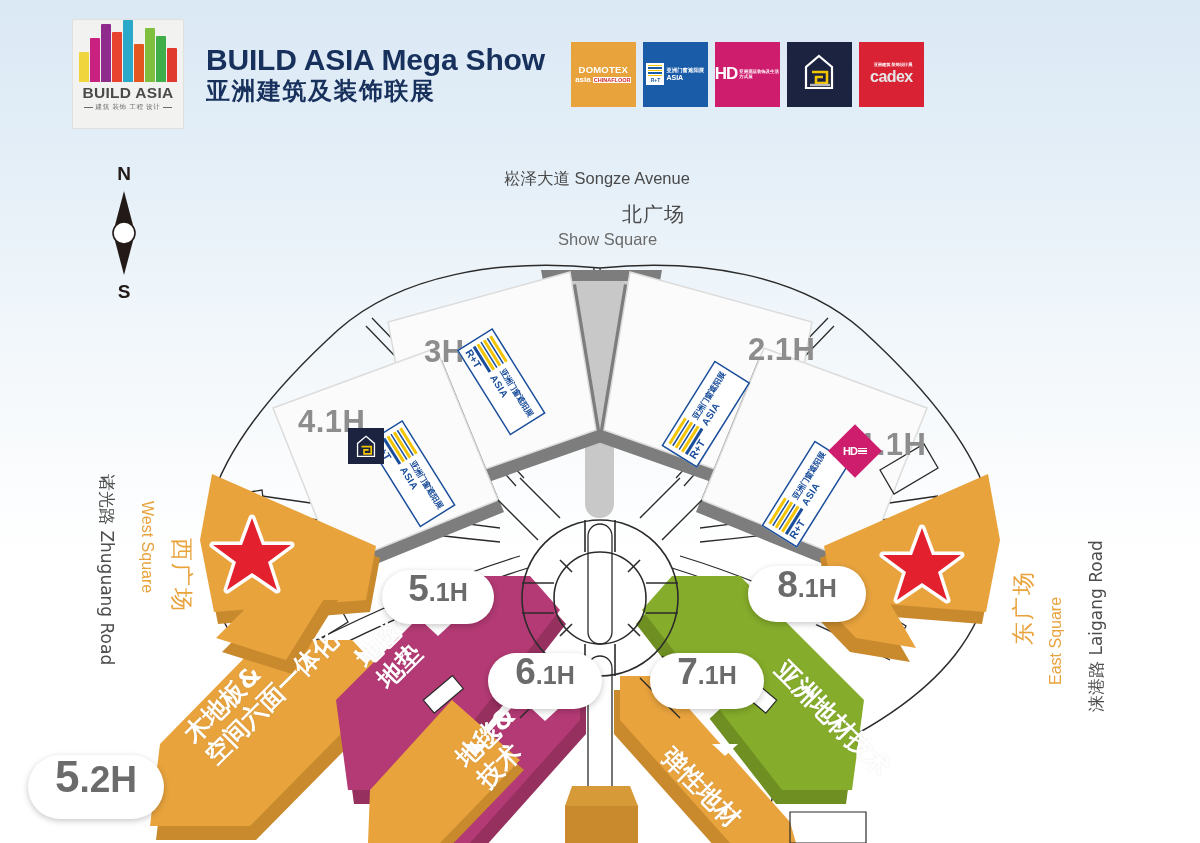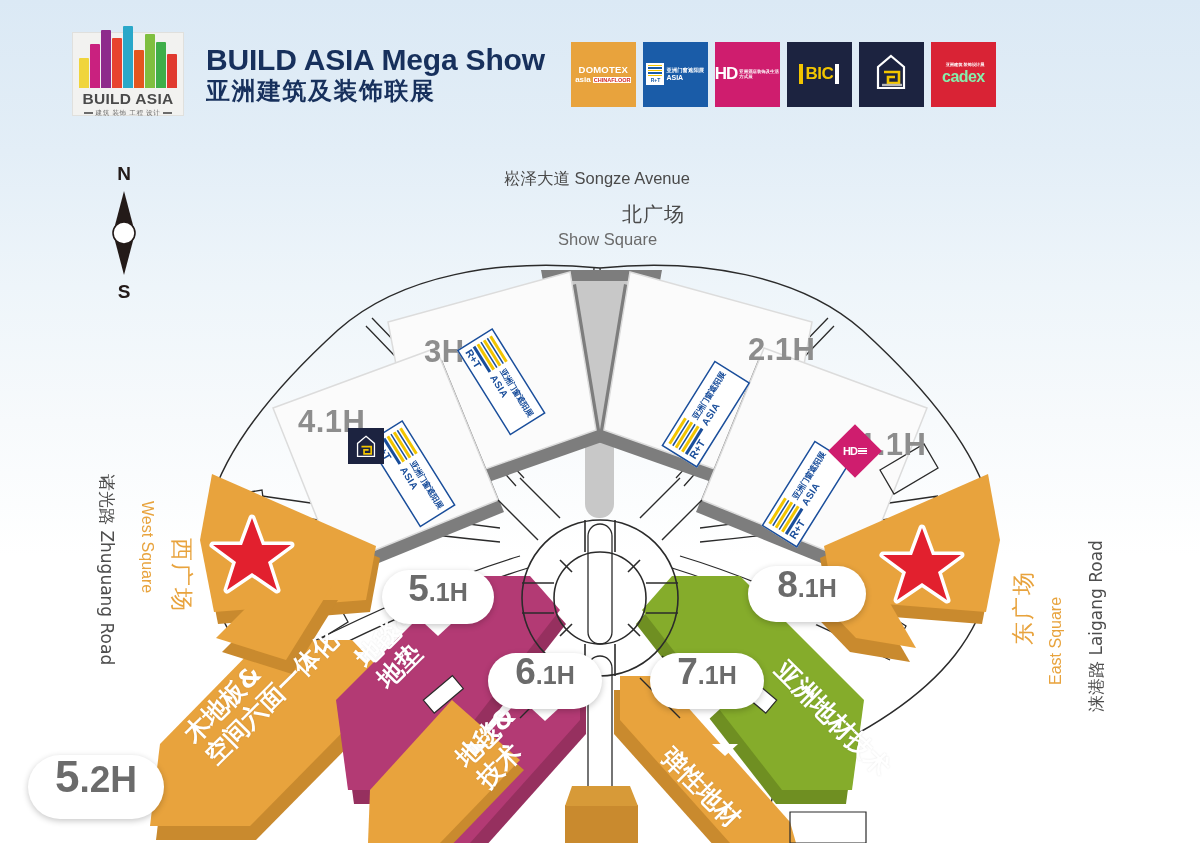--- a/index.html
+++ b/index.html
@@ -13,23 +13,23 @@
     background: linear-gradient(180deg,
       #dbe9f5 0%, #e3eef7 18%, #eef5fa 34%, #f7fafc 50%, #ffffff 66%, #ffffff 100%);
   }
 
   
   .header {
     position: absolute; left: 0; top: 0; width: 1200px; height: 148px;
     display: flex; align-items: center; padding-left: 72px;
   }
   .logo-box {
-    width: 112px; height: 84px; background: #f2f2f0;
+    width: 112px; height: 110px; background: #f2f2f0;
     border: 1px solid #e0e0dd;
-    display: flex; flex-direction: column; align-items: center; justify-content: center;
+    display: flex; flex-direction: column; align-items: center; justify-content: flex-start;
     padding-bottom: 5px; position: relative; flex: none;
   }
   .logo-bars { display: flex; align-items: flex-end; height: 62px; gap: 1px; }
   .logo-bars i { display: block; width: 10px; border-radius: 1px 1px 0 0; }
   .logo-name {
     font-size: 15.5px; font-weight: bold; color: #4a4a4a; letter-spacing: .3px;
     margin-top: 3px; line-height: 1;
   }
   .logo-sub {
     font-size: 6.6px; color: #6b6b6b; letter-spacing: .6px; margin-top: 2.5px;
@@ -196,35 +196,30 @@
         </div>
         <div class="brand" style="background: rgb(207, 29, 110);">
           <div class="bt">
             <div style="display:flex;align-items:center;gap:2px">
               <div style="font:bold 17px 'Liberation Sans',sans-serif;color:#fff;letter-spacing:-1px">HD</div>
               <div style="font:bold 4.4px 'DejaVu Sans',sans-serif;color:#fff;text-align:left;line-height:1.25">亚洲酒店装饰及生活方式展</div>
             </div>
           </div>
         </div>
         <div class="brand" style="background: rgb(28, 35, 64);">
-          <div class="bt">
-            <div style="font:bold 17px 'Liberation Sans',sans-serif;color:#f2c500;letter-spacing:-.5px;border-left:4px solid #f2c500;border-right:4px solid #fff;padding:0 2px">BIC</div>
-          </div>
-        </div>
-        <div class="brand" style="background: rgb(28, 35, 64);">
           <div class="bt"><svg width="40" height="40" viewBox="0 0 40 40">
               <path d="M20 4 L33 15 L33 36 L7 36 L7 15 Z" fill="none" stroke="#ffffff" stroke-width="2.2"></path>
               <path d="M13 20 L28 20 L28 31 L17 31 L17 25 L24 25" fill="none" stroke="#f2c500" stroke-width="2.6"></path>
               <path d="M11 33 L31 33" stroke="#b9b9b9" stroke-width="2.4"></path>
             </svg></div>
         </div>
         <div class="brand" style="background: rgb(217, 35, 53);">
           <div class="bt">
             <div style="font:bold 4.2px 'Liberation Sans',sans-serif;color:#fff;text-align:right;line-height:1.3;margin-bottom:1px">亚洲建筑 装饰设计展</div>
-            <div style="font:bold 16px 'Liberation Sans',sans-serif;color:#86efac;letter-spacing:-.6px">cadex</div>
+            <div style="font:bold 16px 'Liberation Sans',sans-serif;color:#e5e5e5;letter-spacing:-.6px">cadex</div>
           </div>
         </div>
       </div>
   </div>
 
   <div class="compass">
     <div class="cn">N</div>
     <svg width="40" height="88" viewBox="0 0 40 88">
       <path d="M20 2 L30 40 L20 48 L10 40 Z" fill="#231a18"></path>
       <path d="M20 86 L10 48 L20 40 L30 48 Z" fill="#231a18"></path>

